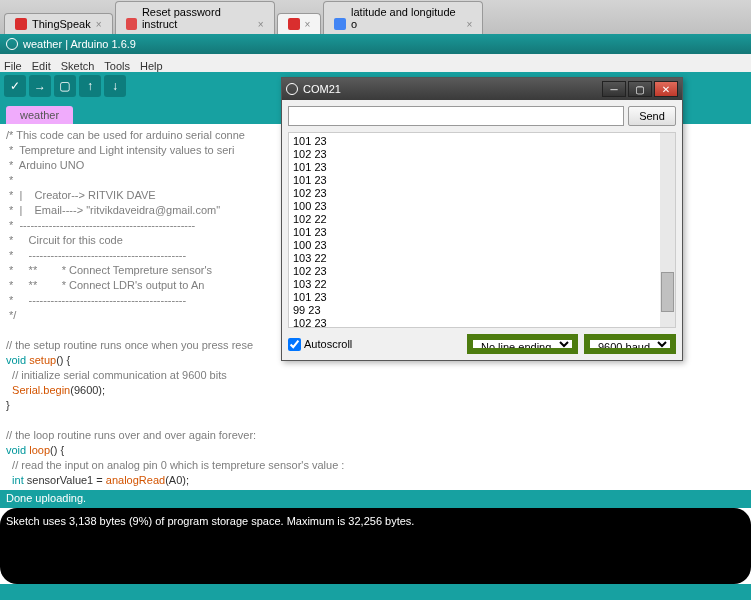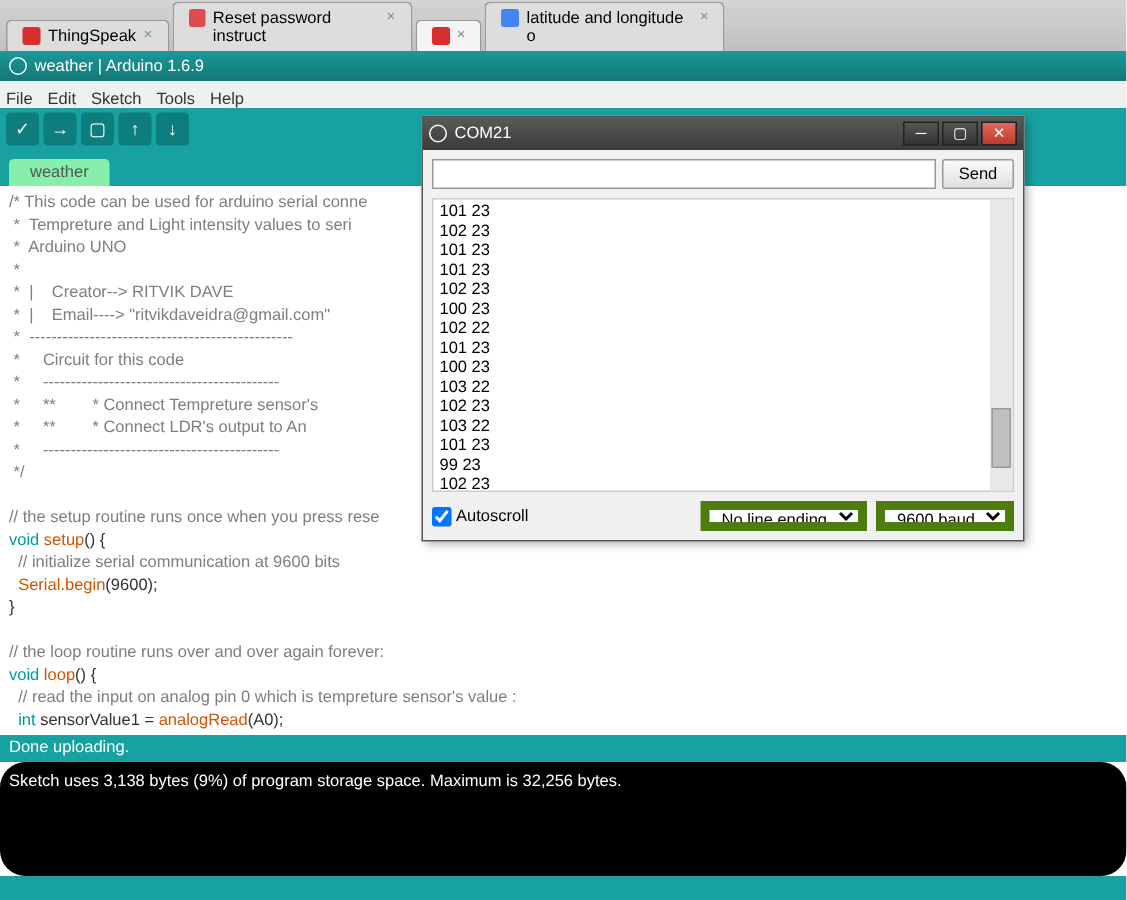--- a/index.html
+++ b/index.html
@@ -1,20 +1,20 @@
 <!DOCTYPE html>
 <html><head>
 <meta charset="utf-8">
 <style>
 * { margin: 0; padding: 0; box-sizing: border-box; font-family: Arial, sans-serif; }
 body { width: 751px; height: 600px; overflow: hidden; background: #fff; position: relative; }
 
 
 .browser-tabs { height: 34px; background: linear-gradient(#d4d4d4,#c0c0c0); display: flex; align-items: flex-end; padding: 0 4px; }
-.tab { background: #f4f4f4; border: 1px solid #999; border-bottom: none; border-radius: 4px 4px 0 0; padding: 4px 10px; margin-right: 2px; font-size: 11px; display: flex; align-items: flex-start; gap: 5px; max-width: 160px; }
+.tab { background: #f4f4f4; border: 1px solid #999; border-bottom: none; border-radius: 4px 4px 0 0; padding: 4px 10px; margin-right: 2px; font-size: 11px; display: flex; align-items: flex-end; gap: 5px; max-width: 160px; }
 .tab.inactive { background: #ddd; }
 .favicon { width: 12px; height: 12px; display: inline-block; border-radius: 2px; }
 .favicon.ts { background: #d92e2e; }
 .favicon.gm { background: #e04a4a; }
 .favicon.gg { background: #4285f4; }
 .tab .close { color: #888; font-size: 10px; margin-left: auto; }
 
 
 .arduino-title { height: 20px; background: linear-gradient(#1a9999,#147777); color: #fff; font-size: 11px; display: flex; align-items: center; padding: 0 6px; gap: 5px; }
 .arduino-logo { width: 12px; height: 12px; border: 1.5px solid #fff; border-radius: 50%; display: inline-block; position: relative; }
@@ -22,21 +22,21 @@
 
 .menubar { height: 18px; background: #f0f0f0; font-size: 11px; display: flex; align-items: flex-end; padding: 0 4px; gap: 10px; color: #333; }
 .menubar span { cursor: default; }
 
 
 .toolbar { height: 28px; background: #17a1a1; display: flex; align-items: center; padding: 0 4px; gap: 3px; }
 .tool-btn { width: 22px; height: 22px; background: #0d7d7d; border-radius: 3px; display: flex; align-items: center; justify-content: center; color: #fff; font-size: 12px; }
 
 
 .sketch-tabs { height: 24px; background: #17a1a1; display: flex; align-items: flex-end; padding: 0 6px; }
-.sketch-tab { background: #86efac; padding: 3px 14px; font-size: 11px; color: #555; border-radius: 3px 3px 0 0; }
+.sketch-tab { background: #f0abfc; padding: 3px 14px; font-size: 11px; color: #555; border-radius: 3px 3px 0 0; }
 
 
 .code-area { background: #fff; font-family: "Courier New", monospace; font-size: 11px; line-height: 14px; padding: 4px 6px; color: #333; white-space: pre; height: 366px; overflow: hidden; }
 .c-comment { color: #7e7e7e; }
 .c-func { color: #d35400; }
 .c-type { color: #00979c; }
 
 
 .status-bar { height: 18px; background: #17a1a1; color: #fff; font-size: 11px; padding: 2px 6px; }
 

